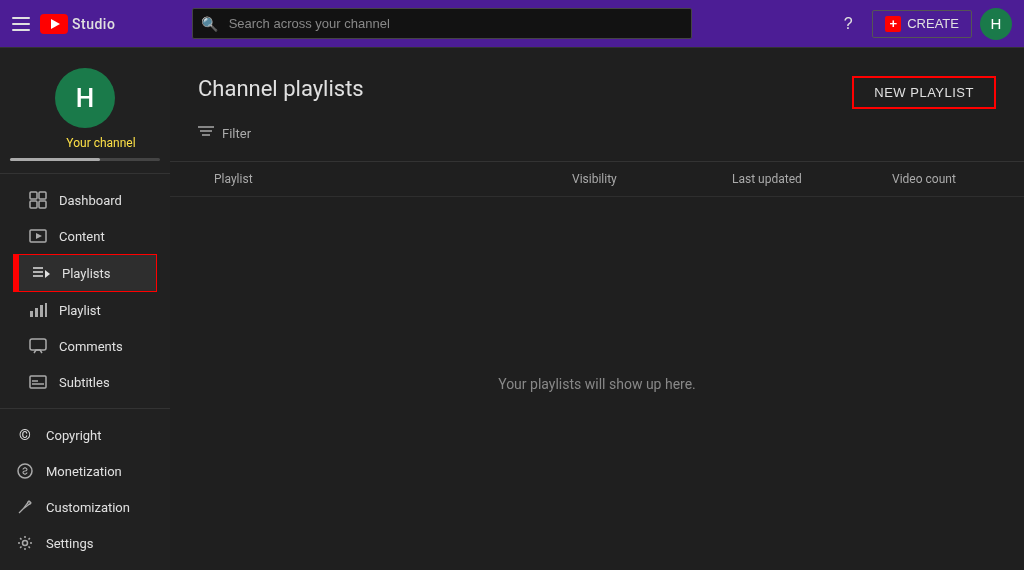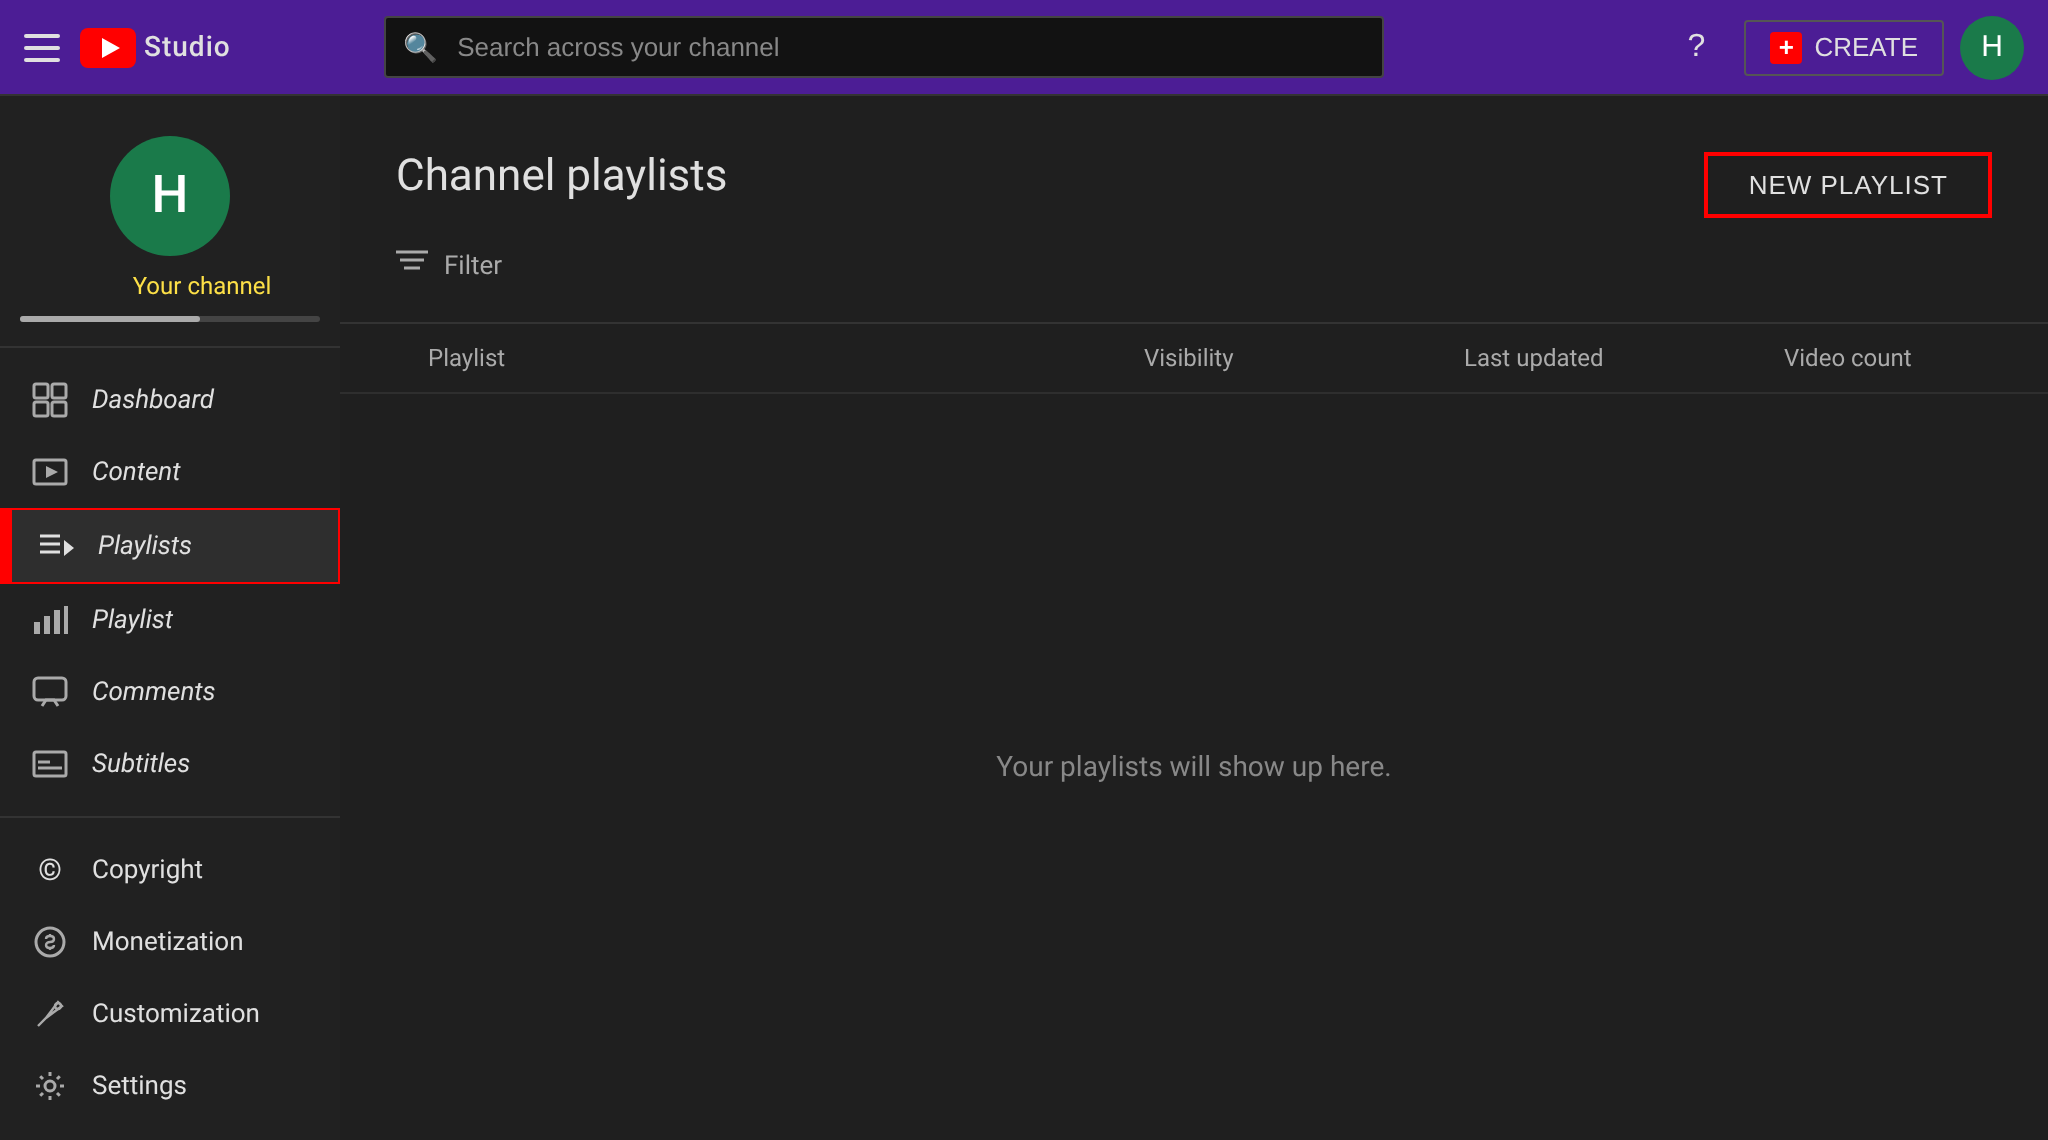--- a/index.html
+++ b/index.html
@@ -200,22 +200,21 @@
     }
     .channel-progress-bar {
       width: 60%;
       height: 100%;
       background: #aaa;
       border-radius: 2px;
     }
 
     .sidebar-nav {
       flex: 1;
-      padding: 8px 0;
-      font-style: italic;
+      padding: 8px 13px;
     }
     .sidebar-item {
       display: flex;
       align-items: center;
       gap: 12px;
       padding: 9px 16px;
       cursor: pointer;
       border-radius: 0;
       color: #e0e0e0;
       font-size: 13px;

